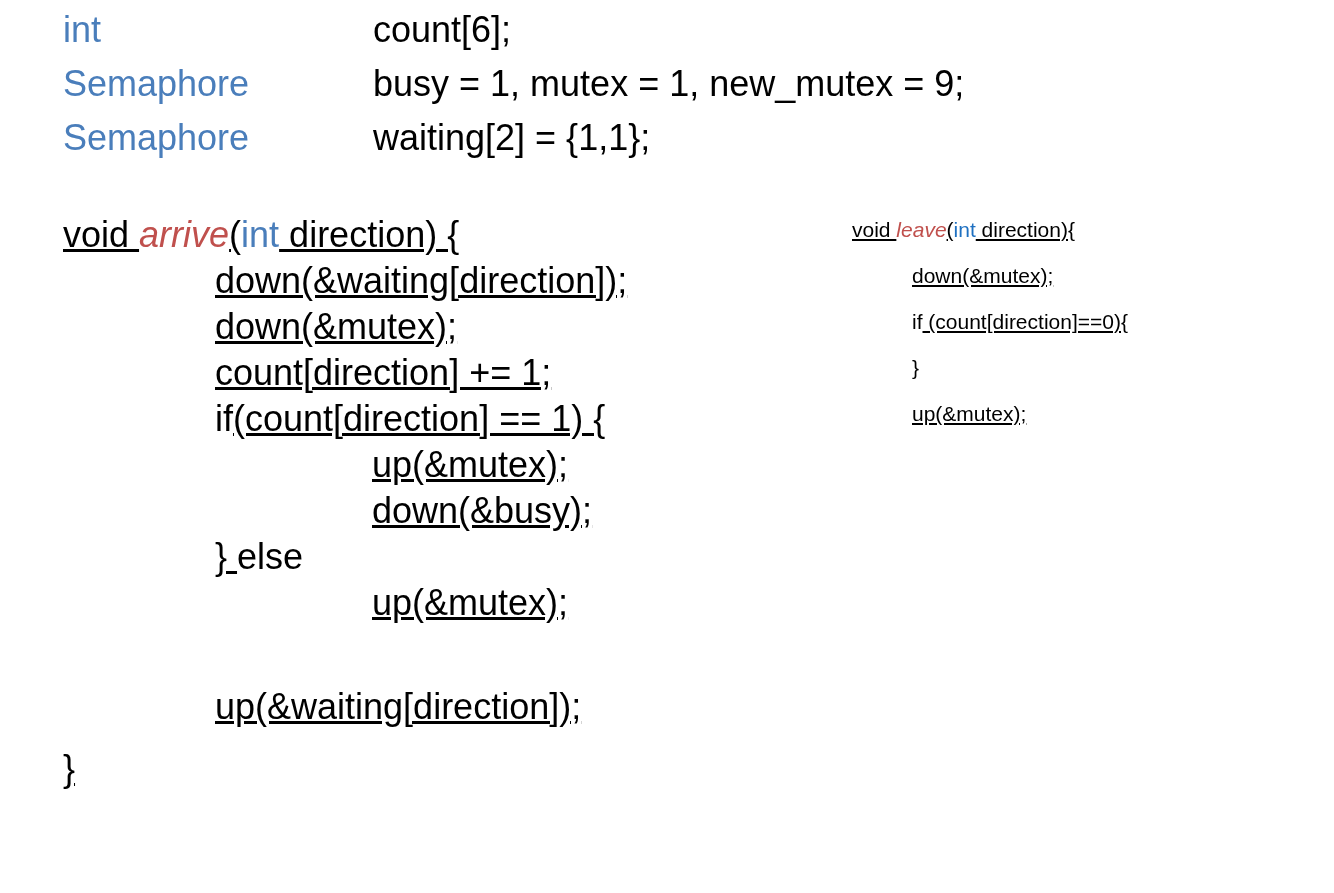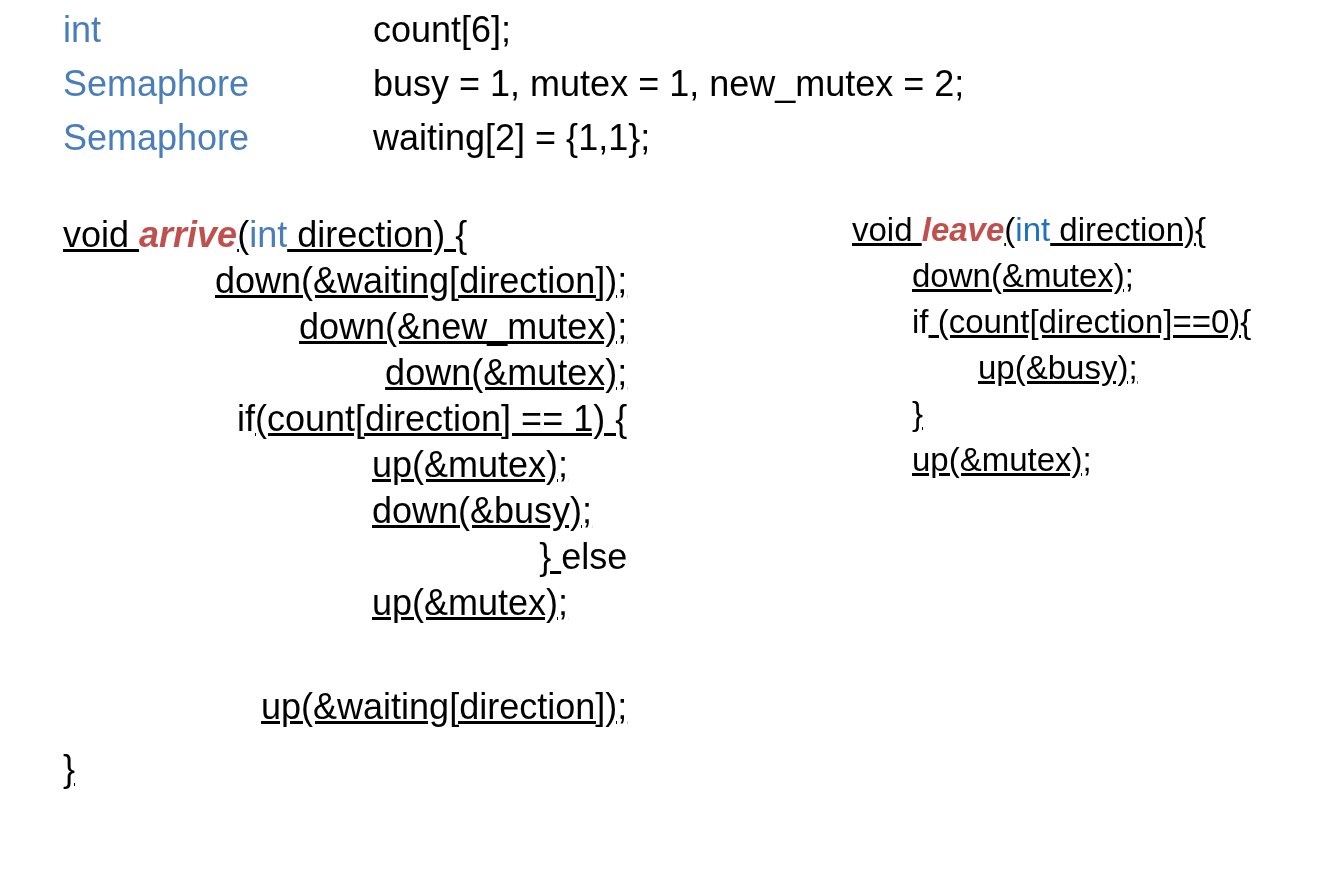--- a/index.html
+++ b/index.html
@@ -48,64 +48,63 @@
   .func-left {
     position: absolute;
     left: 63px;
     top: 212px;
     font-size: 36px;
   }
   .func-right {
     position: absolute;
     left: 852px;
     top: 207px;
-    font-size: 33px;
+    font-size: 21px;
   }
   
-  .func-left .indent-1 { padding-left: 152px; text-align: right; }
+  .func-left .indent-1 { padding-left: 152px; }
   .func-left .indent-2 { padding-left: 309px; }
   
   .func-right .indent-1 { padding-left: 60px; }
   .func-right .indent-2 { padding-left: 126px; }
 
   
   .func-left .code-line:nth-child(11) { height: 70px; line-height: 70px; }
   .func-left .code-line:nth-child(n+12) { height: 54px; line-height: 54px; }
 
   
   .seg-plain { color: #000000; text-decoration: underline; }
   .seg-bold  { color: #000000; font-weight: normal; }
-  .seg-func  { color: var(--function-red); font-weight: bold; font-style: italic; }
+  .seg-func  { color: var(--function-red); font-weight: normal; font-style: italic; }
   .seg-type  { color: var(--type-blue-left); }
   .seg-type2 { color: var(--type-blue-right); }
 </style>
 </head>
 <body>
 
 <div class="slide" style="background: rgb(255, 255, 255);">
   <section class="decl-block" id="decl-block">
       <div class="decl-row"><span class="decl-type">int</span><span class="decl-value">count[6];</span></div>
-      <div class="decl-row"><span class="decl-type">Semaphore</span><span class="decl-value">busy = 1, mutex = 1, new_mutex = 2;</span></div>
+      <div class="decl-row"><span class="decl-type">Semaphore</span><span class="decl-value">busy = 1, mutex = 1, new_mutex = 9;</span></div>
       <div class="decl-row"><span class="decl-type">Semaphore</span><span class="decl-value">waiting[2] = {1,1};</span></div>
     </section>
   <section class="func-block func-left" id="arrive-block">
       <div class="code-line indent-0"><span class="seg seg-plain">void </span><span class="seg seg-func">arrive</span><span class="seg seg-plain">(</span><span class="seg seg-type">int</span><span class="seg seg-plain"> direction) {</span></div>
       <div class="code-line indent-1"><span class="seg seg-plain">down(&amp;waiting[direction]);</span></div>
-      <div class="code-line indent-1"><span class="seg seg-plain">down(&amp;new_mutex);</span></div>
       <div class="code-line indent-1"><span class="seg seg-plain">down(&amp;mutex);</span></div>
+      <div class="code-line indent-1"><span class="seg seg-plain">count[direction] += 1;</span></div>
       <div class="code-line indent-1"><span class="seg seg-bold">if</span><span class="seg seg-plain">(count[direction] == 1) {</span></div>
       <div class="code-line indent-2"><span class="seg seg-plain">up(&amp;mutex);</span></div>
       <div class="code-line indent-2"><span class="seg seg-plain">down(&amp;busy);</span></div>
       <div class="code-line indent-1"><span class="seg seg-plain">} </span><span class="seg seg-bold">else</span></div>
       <div class="code-line indent-2"><span class="seg seg-plain">up(&amp;mutex);</span></div>
       <div class="code-line indent-0"></div>
       <div class="code-line indent-1"><span class="seg seg-plain">up(&amp;waiting[direction]);</span></div>
       <div class="code-line indent-0"><span class="seg seg-plain">}</span></div>
     </section>
   <section class="func-block func-right" id="leave-block">
       <div class="code-line indent-0"><span class="seg seg-plain">void </span><span class="seg seg-func">leave</span><span class="seg seg-plain">(</span><span class="seg seg-type2">int</span><span class="seg seg-plain"> direction){</span></div>
       <div class="code-line indent-1"><span class="seg seg-plain">down(&amp;mutex);</span></div>
       <div class="code-line indent-1"><span class="seg seg-bold">if</span><span class="seg seg-plain"> (count[direction]==0){</span></div>
-      <div class="code-line indent-2"><span class="seg seg-plain">up(&amp;busy);</span></div>
       <div class="code-line indent-1"><span class="seg seg-plain">}</span></div>
       <div class="code-line indent-1"><span class="seg seg-plain">up(&amp;mutex);</span></div>
     </section>
 </div>
 
 </body></html>

